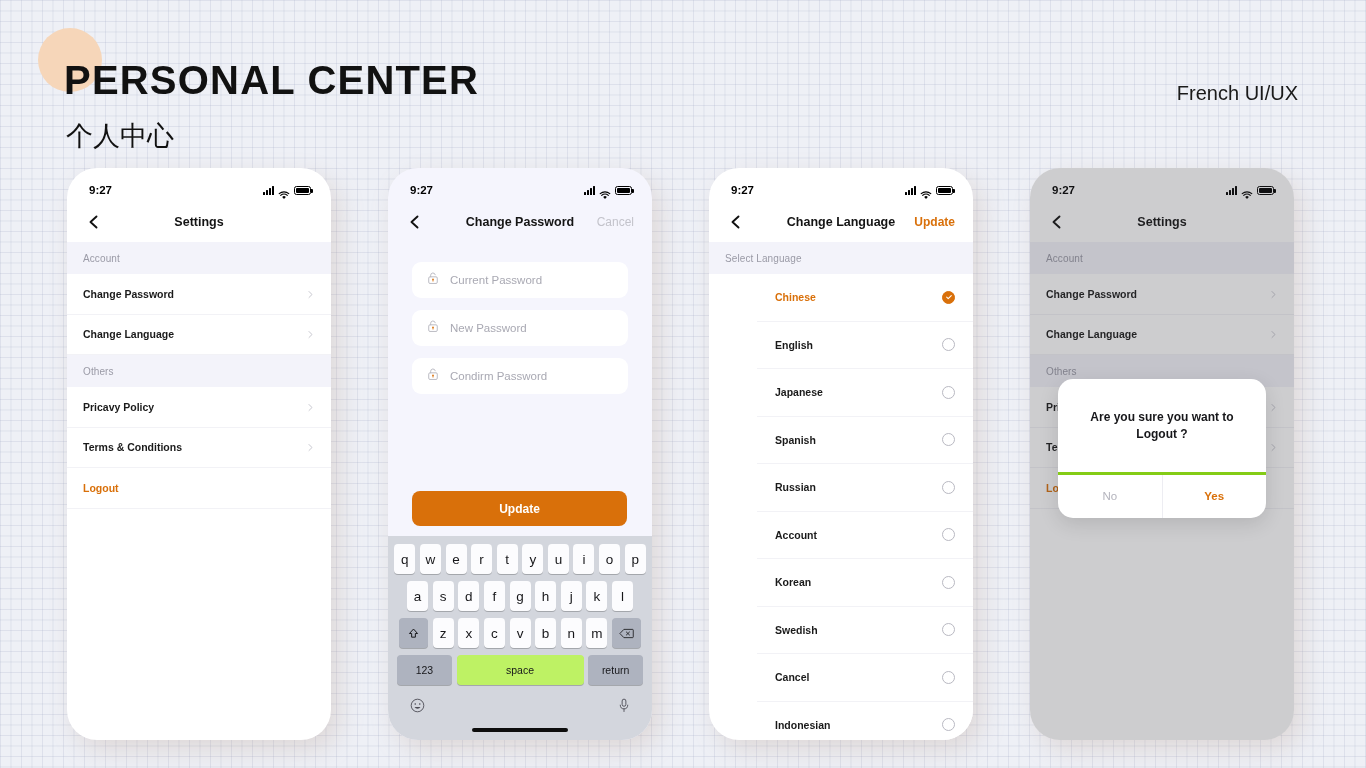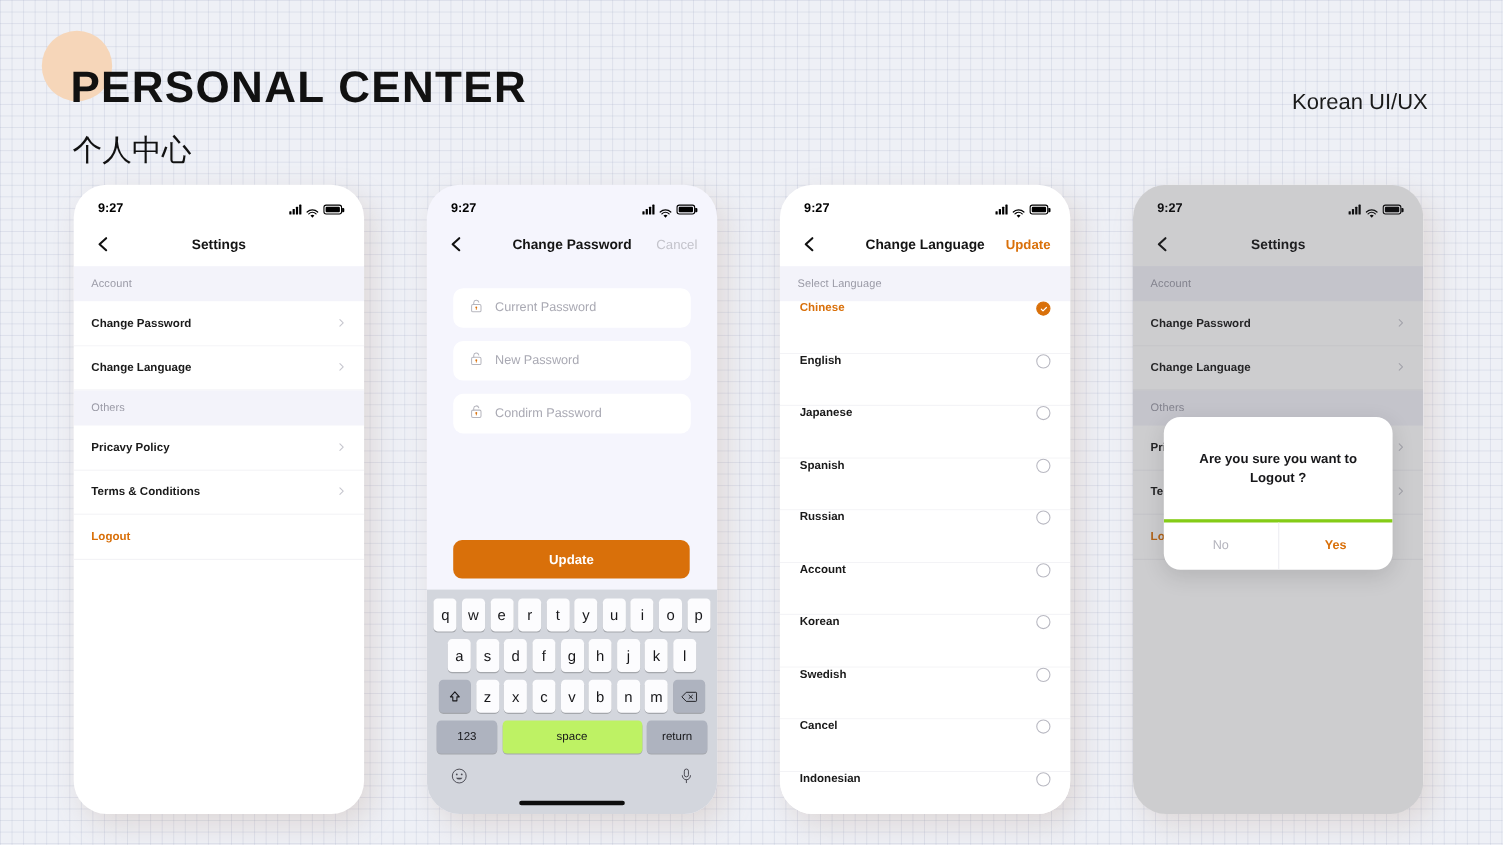--- a/index.html
+++ b/index.html
@@ -149,22 +149,22 @@
     display:flex; align-items:center; justify-content:space-between;
     padding:6px 22px 0;
   }
   .home-bar{
     position:absolute; left:50%; transform:translateX(-50%); bottom:8px;
     width:96px; height:4px; background:#0d0d0d; border-radius:3px;
   }
 
   
   .lang-row{
-    height:47.5px; display:flex; align-items:flex-start; padding:0 18px;
-    border-bottom:1px solid #f2f2f6; background:#fff; cursor:pointer;
+    height:47.5px; display:flex; align-items:center; padding:0 18px;
+    border-bottom:1px solid #f2f2f6; background:#fff; cursor:pointer;margin-left:48px;
   }
   .lang-label{ font-size:10.5px; font-weight:700; color:#1a1a1a; }
   .lang-label.sel{ color:#d9700a; }
   .radio{
     margin-left:auto; width:13px; height:13px; border-radius:50%;
     border:1.2px solid #b9b9c2;
   }
   .radio.checked{
     border-color:#d9700a; background:#d9700a;
     display:flex; align-items:center; justify-content:center;
@@ -188,21 +188,21 @@
   }
   .dlg-btn.no{ color:#b4b4bd; border-right:1px solid #ededf2; }
   .dlg-btn.yes{ color:#d9700a; font-weight:600; }
 </style>
 </head>
 <body>
 
 <div class="accent-circle"></div>
 <div class="hdr-title">PERSONAL CENTER</div>
 <div class="hdr-sub">个人中心</div>
-<div class="hdr-right">Korean UI/UX</div>
+<div class="hdr-right">French UI/UX</div>
 
 <div class="phone" id="phone1">
   <div class="statusbar">
     <span class="sb-time">9:27</span>
     <span class="sb-icons">
       <span class="ic-signal">
           <i></i>
           <i></i>
           <i></i>
           <i></i>

